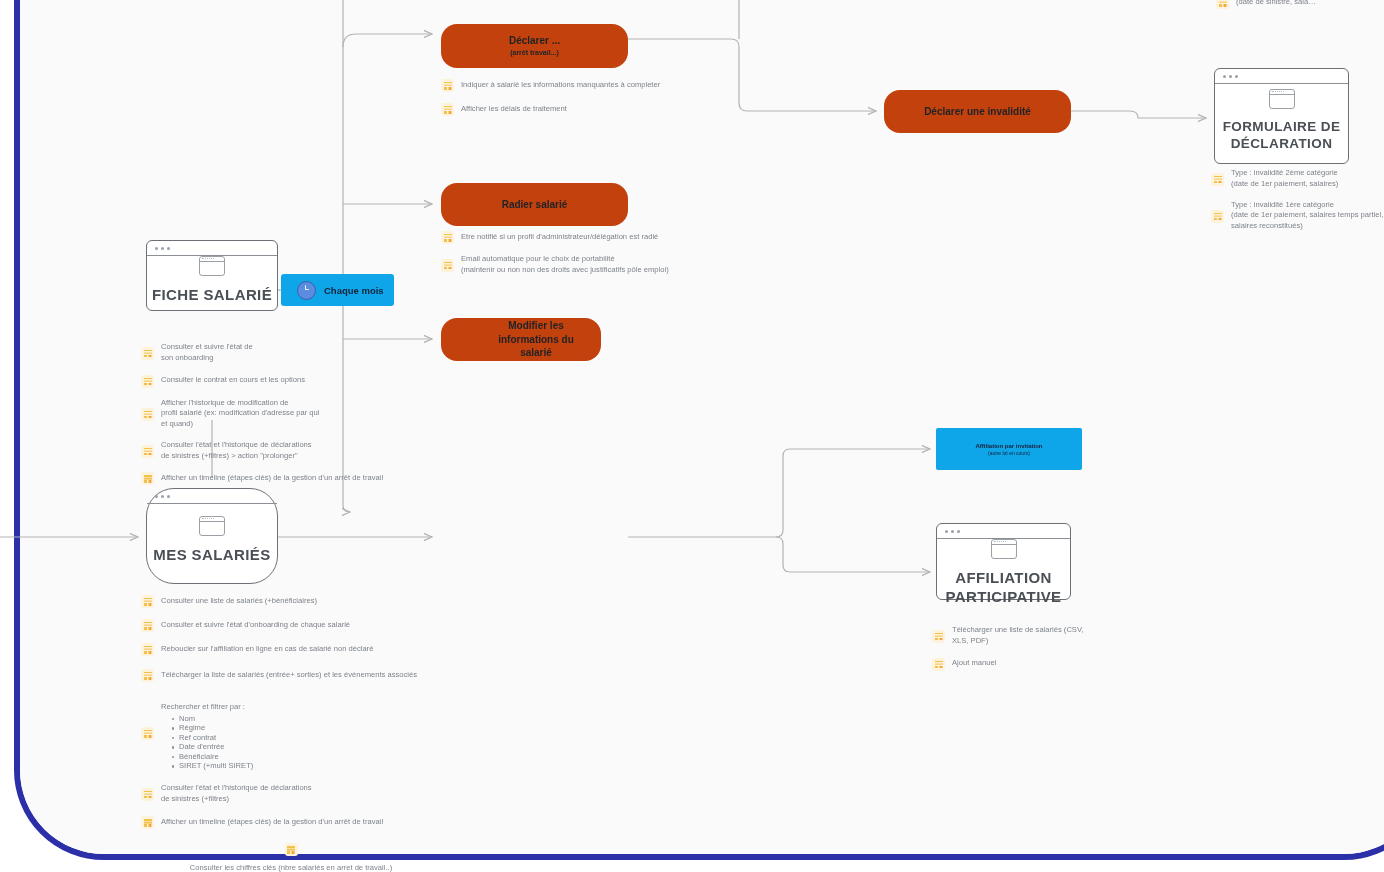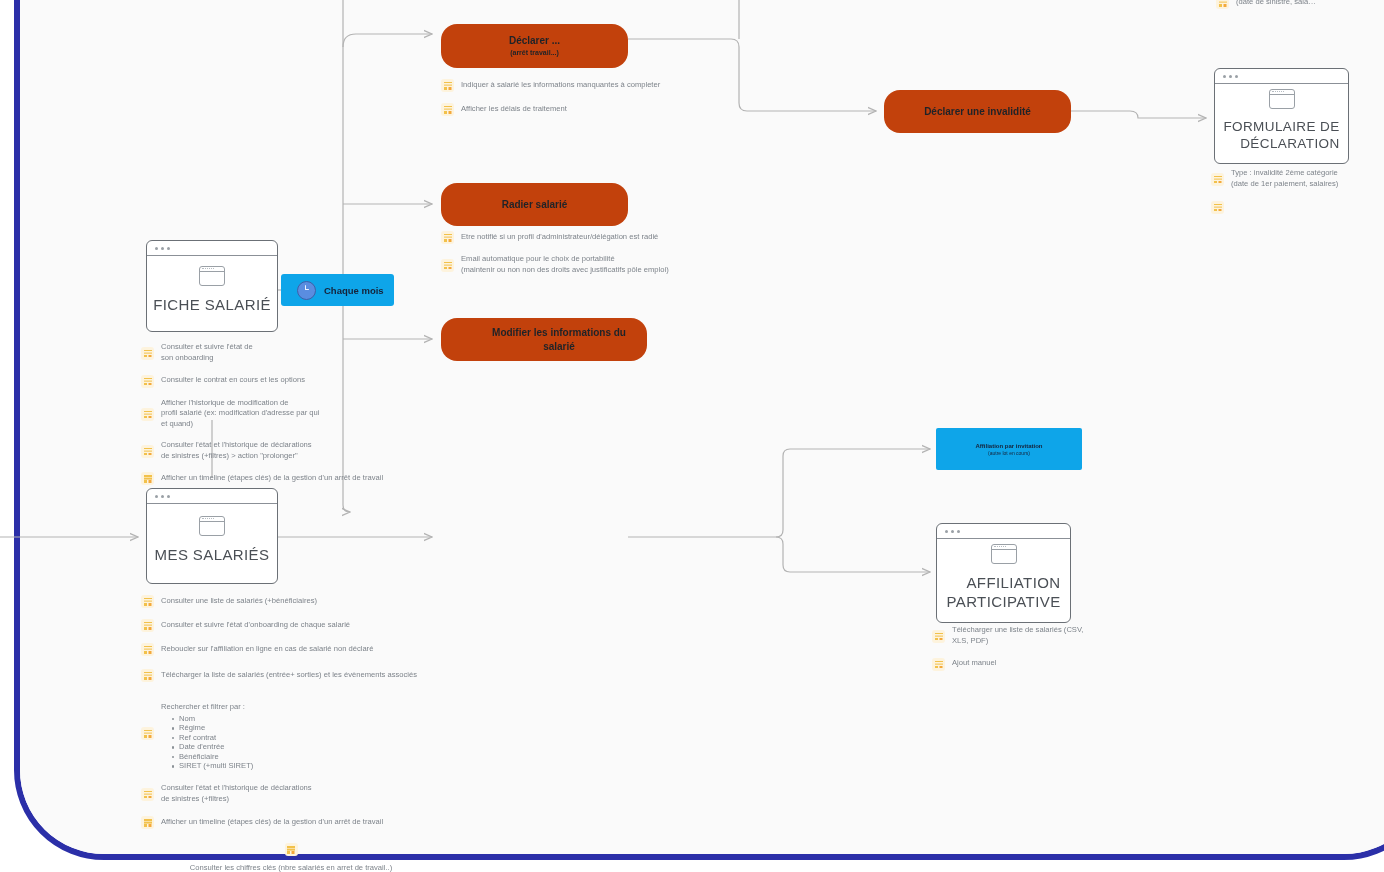--- a/index.html
+++ b/index.html
@@ -83,23 +83,23 @@
     position: absolute; left: 0; right: 0; top: 4px;
     border-top: 1.6px solid #9aa0a6;
   }
   .win-glyph::after {
     content: "";
     position: absolute; left: 2px; top: 1px;
     width: 12px; border-top: 1.4px dotted #b6bcc2;
   }
   .win-title {
     font-size: 15px;
-    font-weight: normal;
+    font-weight: bold;
     color: #4a4f55;
-    text-align: right;
+    text-align: center;
     letter-spacing: 0.4px;
     line-height: 1.25;
   }
 
   
   .act {
     position: absolute;
     background: #c2410c;
     border-radius: 16px;
     display: flex;
@@ -254,40 +254,40 @@
       <span class="note-ico"></span>
       <span class="note-txt">Etre notifié si un profil d'administrateur/délégation est radié</span>
     </div>
     <div class="note">
       <span class="note-ico"></span>
       <span class="note-txt">Email automatique pour le choix de portabilité
 (maintenir ou non non des droits avec justificatifs pôle emploi)</span>
     </div>
   </div>
 
-  <div class="act" style="left:441px; top:318px; width:206px; height:43px;padding-left:44px;">
+  <div class="act" style="left:441px; top:318px; width:160px; height:43px;padding-left:44px;">
     <div class="act-title">Modifier les informations du salarié</div>
   </div>
 
 
   <div class="act" style="left:884px; top:90px; width:187px; height:43px;">
     <div class="act-title">Déclarer une invalidité</div>
   </div>
 
   <div class="badge pill" style="left:281px; top:274px; width:113px; height:32px;">
     <span class="clock"></span>
     <span class="badge-title">Chaque mois</span>
   </div>
 
   <div class="badge flat" style="left:936px; top:428px; width:146px; height:42px;">
     <span class="badge-sm">Affiliation par invitation</span>
     <span class="badge-sm2">(autre lot en cours)</span>
   </div>
 
-  <div class="win" style="left:146px; top:240px; width:132px; height:92px;">
+  <div class="win" style="left:146px; top:240px; width:132px; height:71px;">
     <div class="win-bar">
       <span class="win-dot"></span>
       <span class="win-dot"></span>
       <span class="win-dot"></span>
     </div>
     <div class="win-body">
       <span class="win-glyph"></span>
       <span class="win-title">FICHE SALARIÉ</span>
     </div>
   </div>
@@ -311,21 +311,21 @@
       <span class="note-ico"></span>
       <span class="note-txt">Consulter l'état et l'historique de déclarations
 de sinistres (+filtres) &gt; action "prolonger"</span>
     </div>
     <div class="note">
       <span class="note-ico"></span>
       <span class="note-txt" style="white-space:nowrap;">Afficher un timeline (étapes clés) de la gestion d'un arrêt de travail</span>
     </div>
   </div>
 
-  <div class="win" style="left:146px; top:488px; width:132px; height:96px;">
+  <div class="win" style="left:146px; top:488px; width:132px; height:96px;border-radius:28px;">
     <div class="win-bar">
       <span class="win-dot"></span>
       <span class="win-dot"></span>
       <span class="win-dot"></span>
     </div>
     <div class="win-body">
       <span class="win-glyph"></span>
       <span class="win-title">MES SALARIÉS</span>
     </div>
   </div>
@@ -390,24 +390,27 @@
     </div>
   </div>
   <div class="notes" style="left:1211px; top:168px; width:175px;">
     <div class="note">
       <span class="note-ico"></span>
       <span class="note-txt">Type : invalidité 2ème catégorie
 (date de 1er paiement, salaires)</span>
     </div>
     <div class="note">
       <span class="note-ico"></span>
-    </div>
-  </div>
-
-  <div class="win" style="left:936px; top:523px; width:135px; height:100px;">
+      <span class="note-txt">Type : invalidité 1ère catégorie
+(date de 1er paiement, salaires temps partiel,
+salaires reconstitués)</span>
+    </div>
+  </div>
+
+  <div class="win" style="left:936px; top:523px; width:135px; height:77px;">
     <div class="win-bar">
       <span class="win-dot"></span>
       <span class="win-dot"></span>
       <span class="win-dot"></span>
     </div>
     <div class="win-body">
       <span class="win-glyph"></span>
       <span class="win-title" style="white-space:pre-line;">AFFILIATION
 PARTICIPATIVE</span>
     </div>

